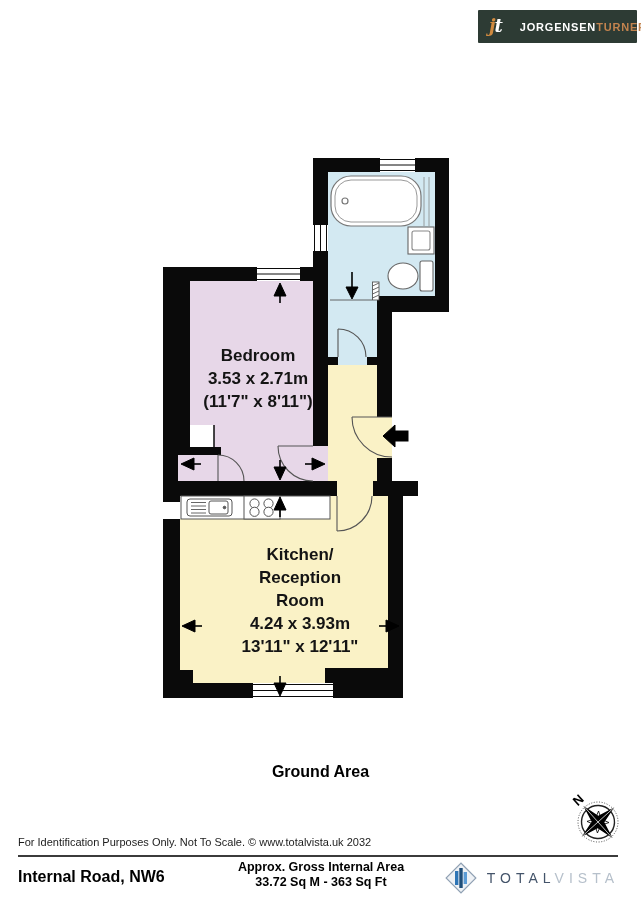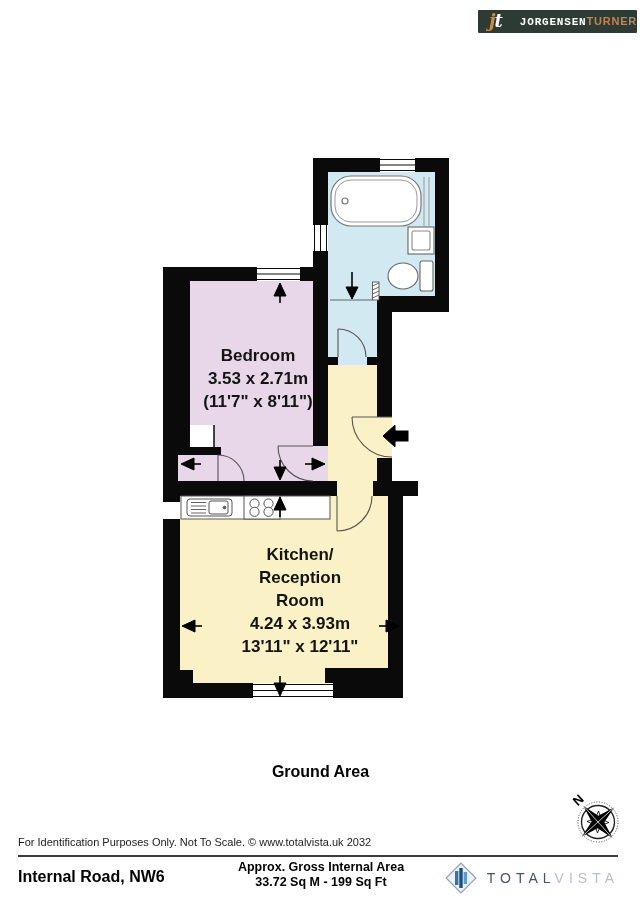--- a/index.html
+++ b/index.html
@@ -1,25 +1,25 @@
 <!DOCTYPE html>
 <html><head>
 <meta charset="utf-8">
 <style>
   html,body{margin:0;padding:0;background:#fff;}
   .page{position:relative;width:641px;height:900px;background:#fff;overflow:hidden;
         font-family:"Liberation Sans", sans-serif;color:#111;}
   
-  .agency{position:absolute;top:10px;right:4px;width:159px;height:23px;
+  .agency{position:absolute;top:10px;right:4px;width:159px;height:33px;
           display:flex;align-items:center;border-radius:1px;}
   .agency .mono{font-family:"DejaVu Serif", serif;font-style:italic;font-weight:bold;
           font-size:18px;line-height:1;padding:0 9px 2px 11px;letter-spacing:-1px;}
   .agency .divider{width:1px;height:20px;background:#5d6b62;}
   .agency .names{font-size:11px;font-weight:bold;letter-spacing:0.8px;padding-left:9px;white-space:nowrap;}
-  .agency .n1{color:#ffffff;font-family:Liberation Mono, monospace;}
+  .agency .n1{color:#ffffff;}
   
   svg.plan{position:absolute;left:0;top:0;}
   .room-label{font-family:"Liberation Sans", sans-serif;font-weight:bold;font-size:17px;fill:#141414;text-anchor:middle;}
   
   .floor-caption{position:absolute;left:0;top:763px;width:100%;text-align:center;
           font-size:16px;font-weight:bold;color:#000;}
   
   .disclaimer{position:absolute;left:18px;top:836px;font-size:11px;color:#1c1c1c;}
   .rule{position:absolute;left:18px;top:855px;width:600px;height:2px;background:#3b3b3b;}
   .address{position:absolute;left:18px;top:868px;font-size:16px;font-weight:bold;color:#000;}
@@ -221,21 +221,21 @@
       <text x="0" y="-25" text-anchor="middle" font-size="13" font-weight="bold" fill="#000000">N</text>
     </g>
   </svg>
 
   <div class="floor-caption">Ground Area</div>
   <div class="disclaimer">For Identification Purposes Only. Not To Scale. © www.totalvista.uk  2032</div>
   <div class="rule"></div>
   <div class="address">Internal Road, NW6</div>
   <div class="area">
     <div>Approx. Gross Internal Area</div>
-    <div>33.72 Sq M - 199 Sq Ft</div>
+    <div>33.72 Sq M - 363 Sq Ft</div>
   </div>
   <div class="provider">
     <svg width="32" height="32" viewBox="-16 -16 32 32">
       <rect x="-10.5" y="-10.5" width="21" height="21" transform="rotate(45)" fill="#eef1f5" stroke="#8fa0b3" stroke-width="1.2"></rect>
       <rect x="-6" y="-7" width="3.4" height="14" fill="#2e75b6"></rect>
       <rect x="-1.7" y="-10" width="3.4" height="20" fill="#1f4e79"></rect>
       <rect x="2.6" y="-6" width="3.4" height="12" fill="#5b9bd5"></rect>
     </svg>
     <div class="word"><span style="color:#44546a;">TOTAL</span><span style="color:#b6c0cb;">VISTA</span></div>
   </div>

